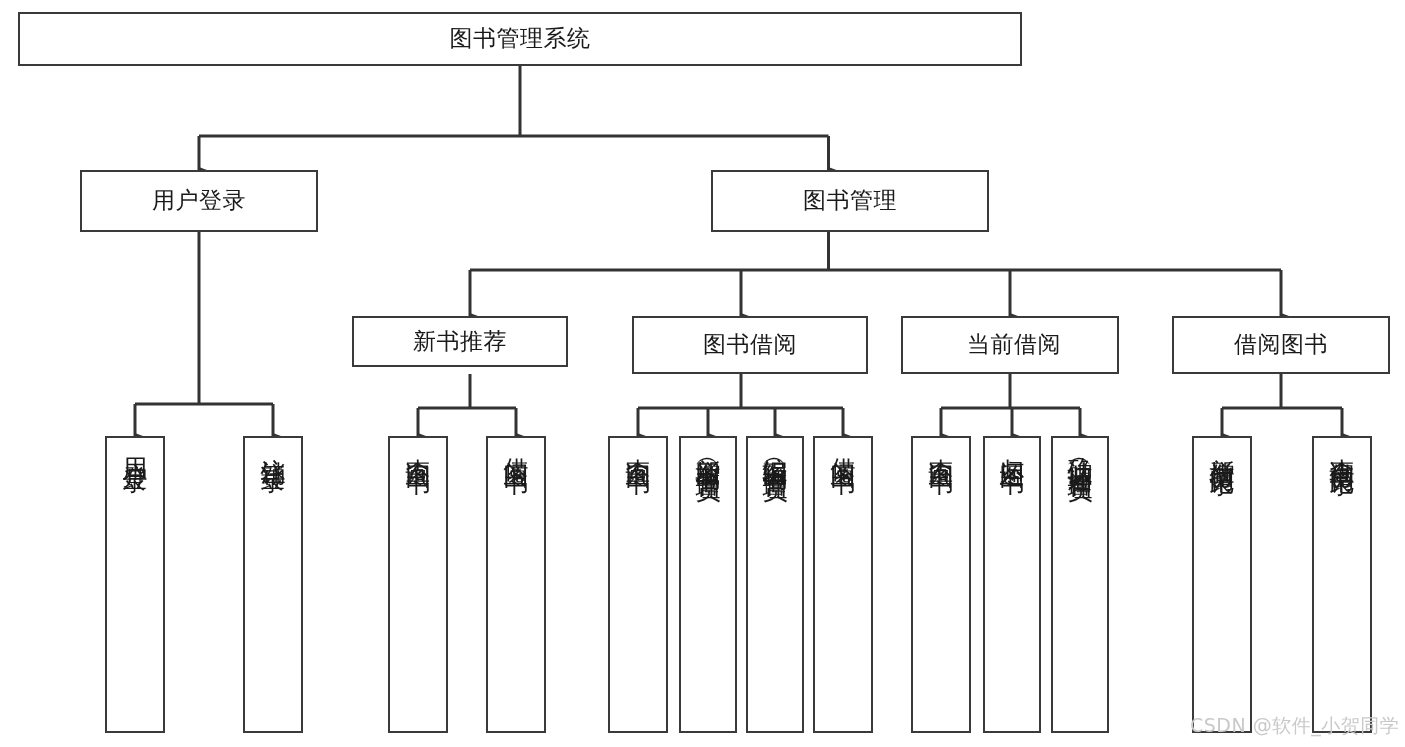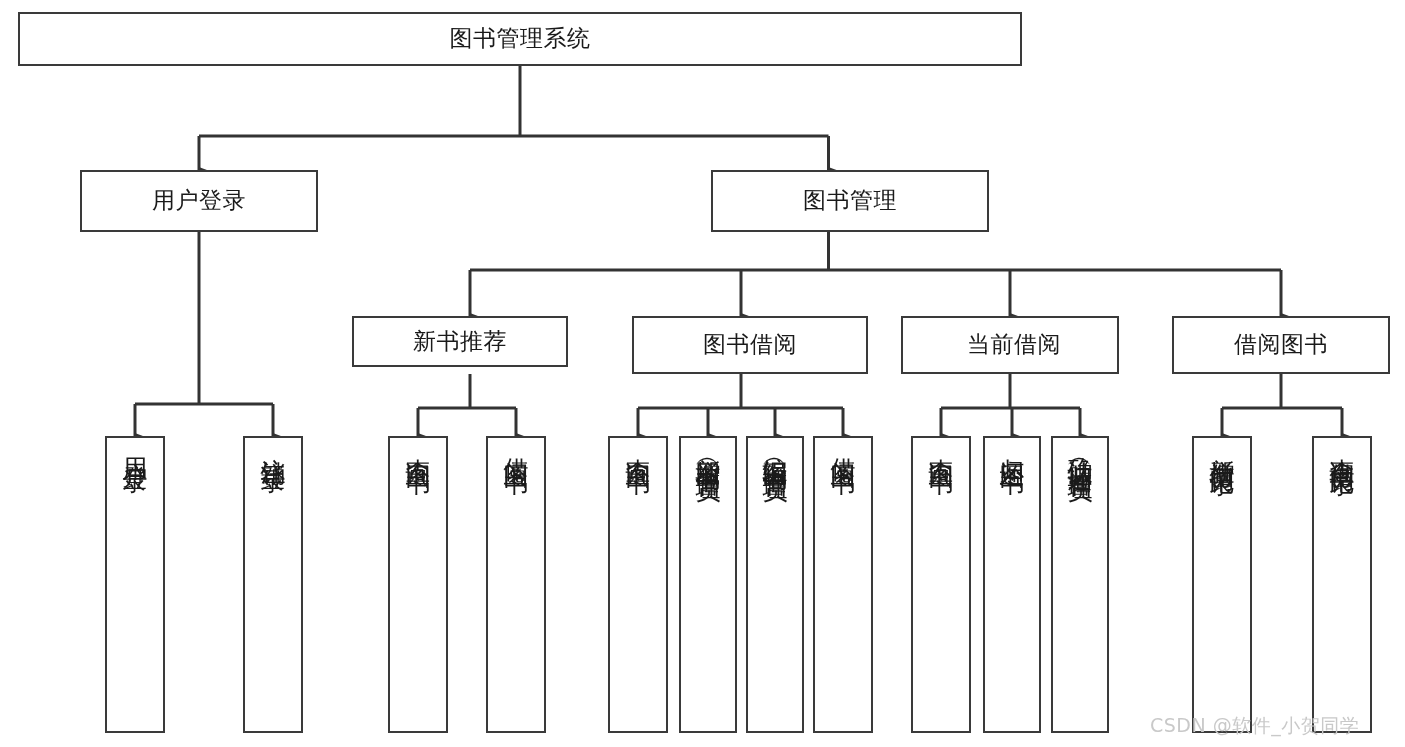--- a/index.html
+++ b/index.html
@@ -181,15 +181,15 @@
   <div class="node v tall" style="left:1051px; top:436px; width:58px; height:297px;">
     <span class="node-label">确认归还（管理员）</span>
   </div>
   <div class="node v tall" style="left:1192px; top:436px; width:60px; height:297px;">
     <span class="node-label">新增借阅记录</span>
   </div>
   <div class="node v tall" style="left:1312px; top:436px; width:60px; height:297px;">
     <span class="node-label">查询借阅记录</span>
   </div>
 
-  <div class="watermark" style="left:1150px; top:713px;">CSDN @软件_小贺同学</div>
+  <div class="watermark" style="left:1190px; top:713px;">CSDN @软件_小贺同学</div>
 
 </div>
 
 </body></html>

